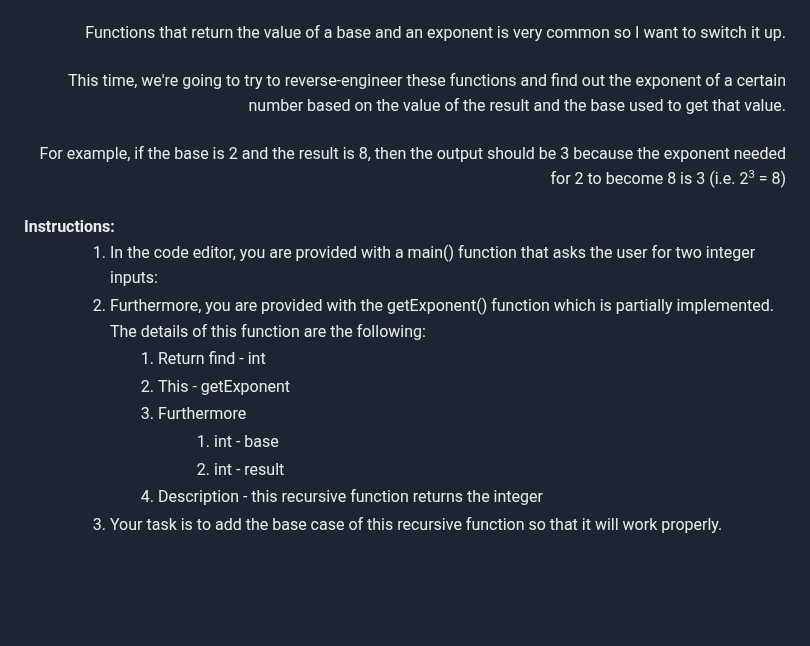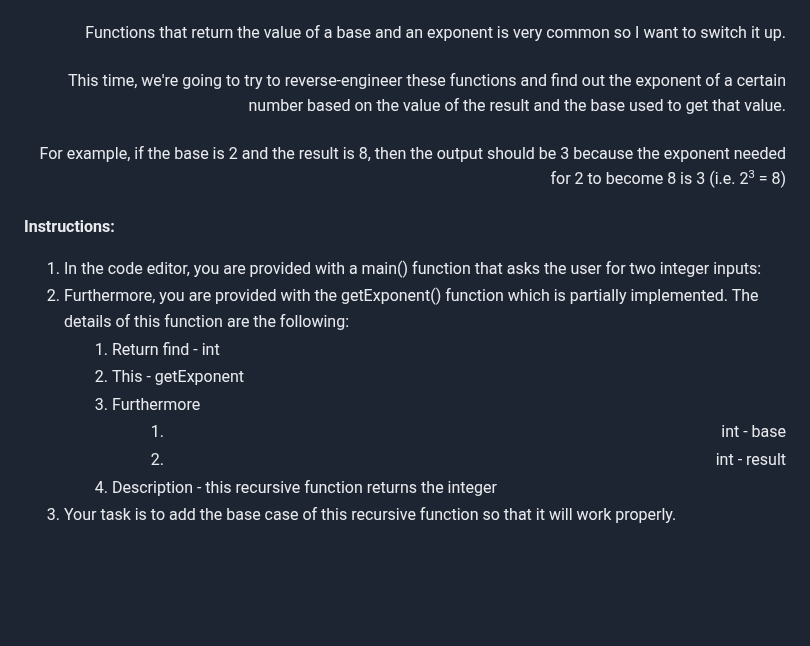--- a/index.html
+++ b/index.html
@@ -16,42 +16,41 @@
       padding: 20px 24px;
       width: 810px;
       min-height: 646px;
     }
     .paragraph {
       margin-bottom: 22px;
       text-align: right;
     }
     .instructions-heading {
       font-weight: 700;
-      margin-bottom: 16px;
     }
     ol.main-list {
       padding-left: 40px;
     }
     ol.main-list > li {
       margin-bottom: 2px;
+      margin-left: 46px;
     }
     ol.sub-list {
       padding-left: 48px;
       margin-top: 2px;
     }
     ol.sub-list > li {
       margin-bottom: 2px;
     }
     ol.sub-sub-list {
       padding-left: 56px;
       margin-top: 2px;
     }
     ol.sub-sub-list > li {
       margin-bottom: 2px;
-      text-align: right;
     }
     sup {
       font-size: 0.7em;
       vertical-align: super;
     }
   </style>
 </head>
 <body>
 
 <p class="paragraph">Functions that return the value of a base and an exponent is very common so I want to switch it up.</p>

